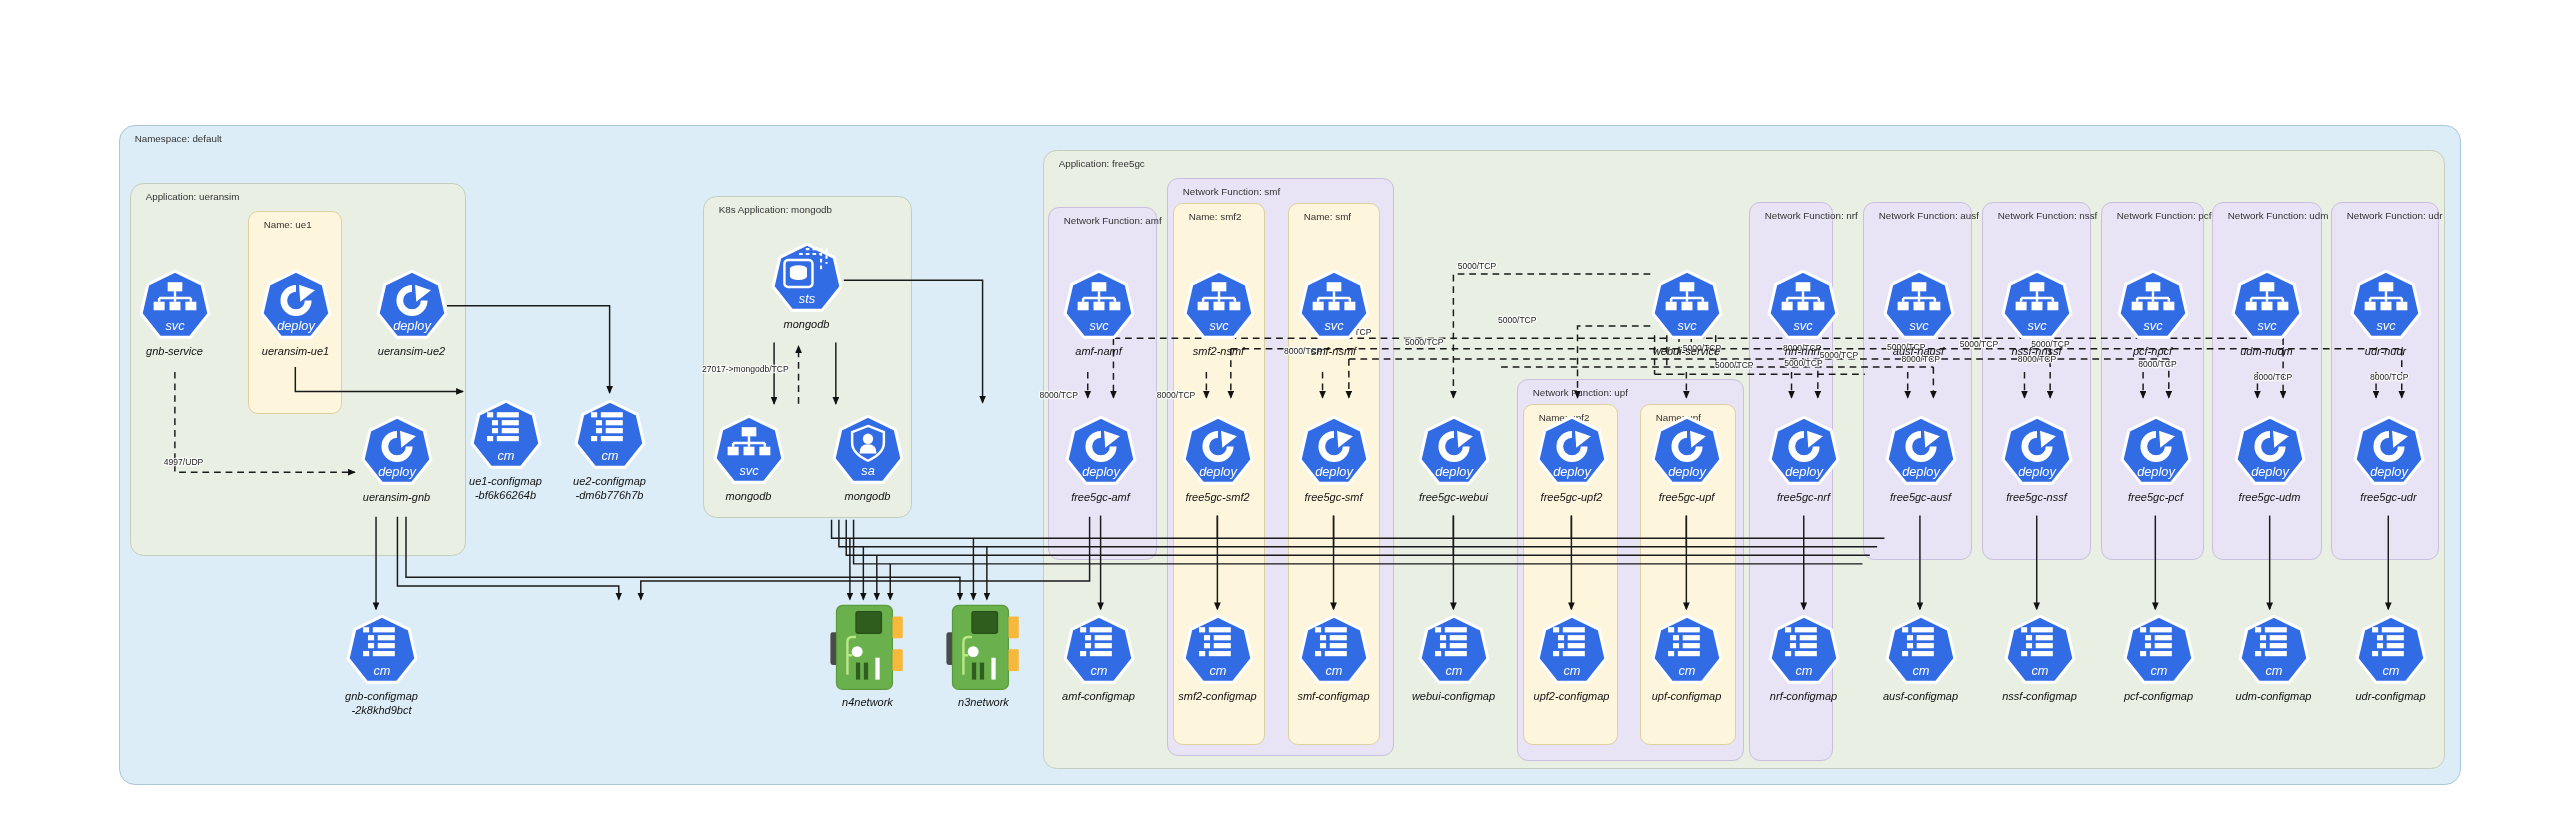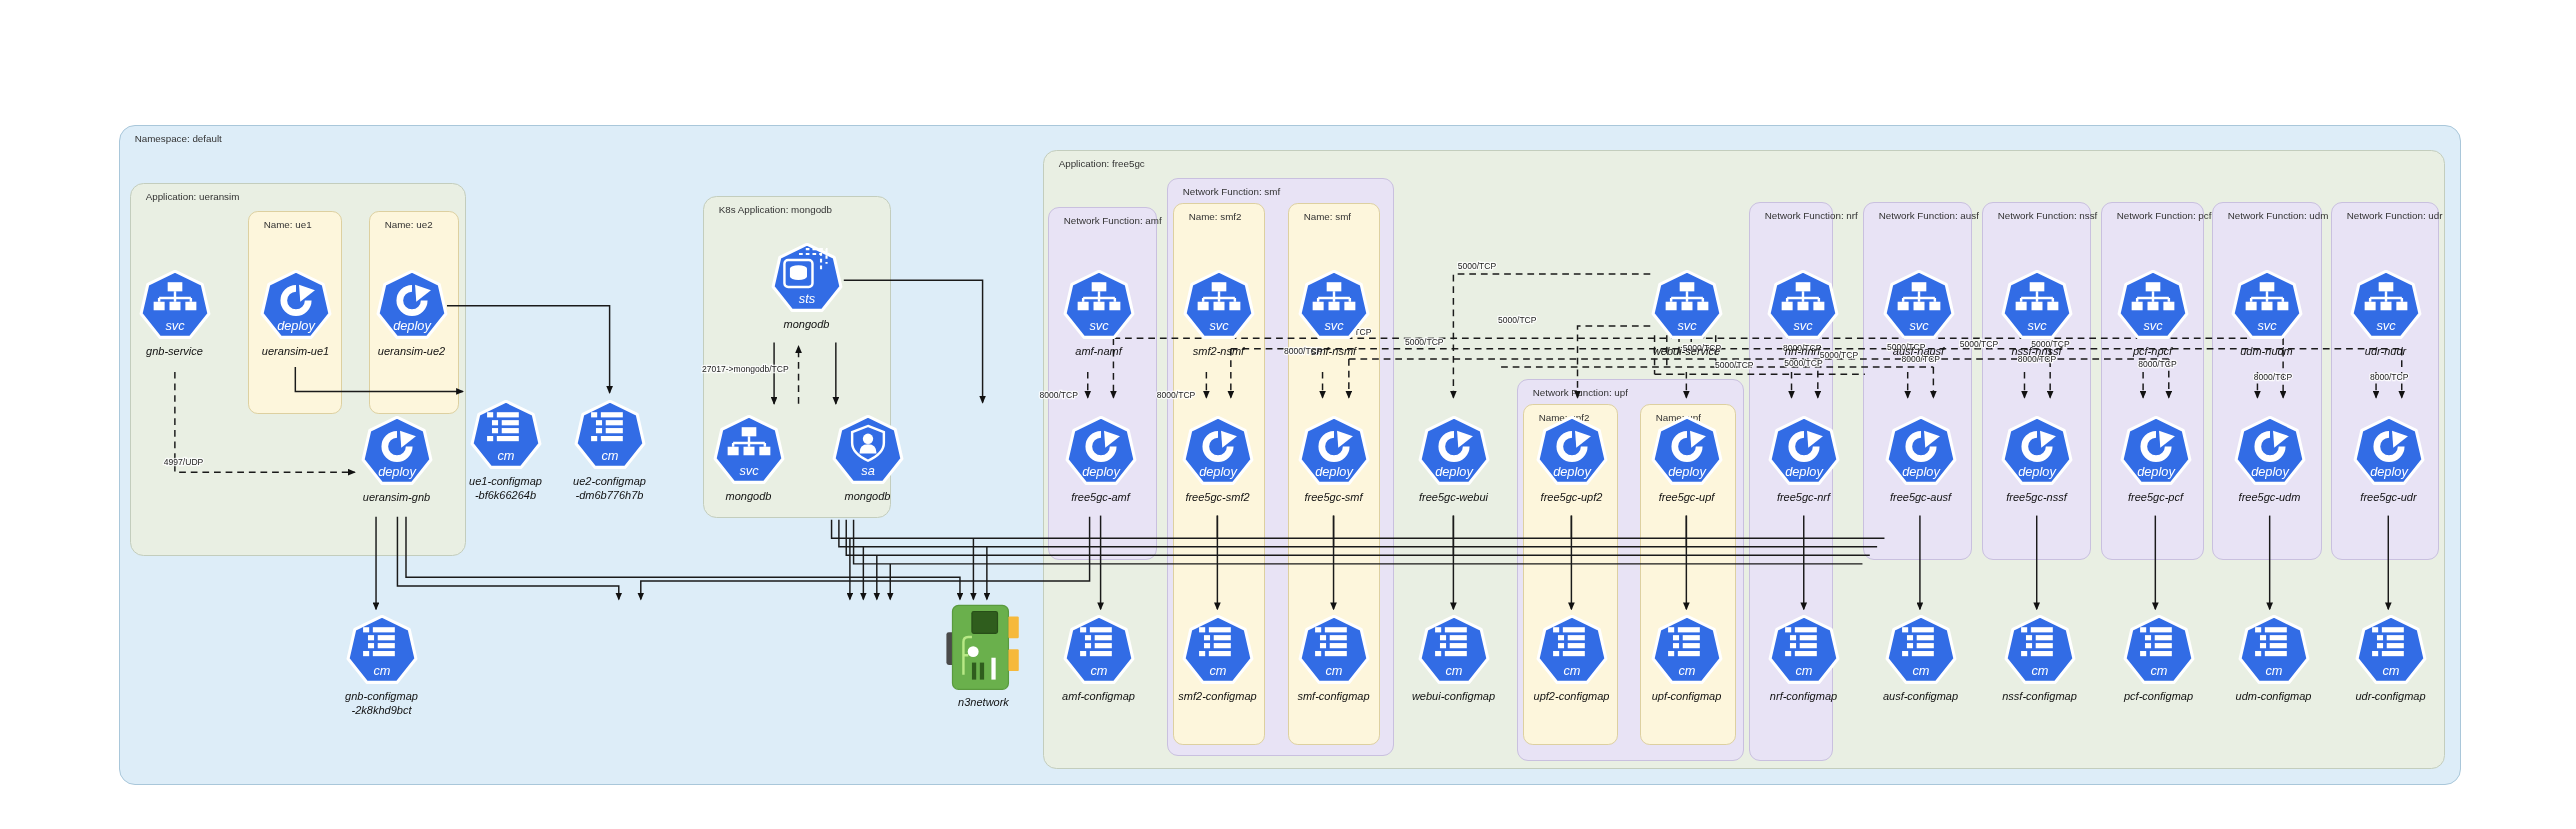--- a/index.html
+++ b/index.html
@@ -39,21 +39,21 @@
   <div class="box ns" style="left:119px; top:125px; width:2342px; height:660px;">
     <span class="box-label">Namespace: default</span>
   </div>
   <div id="containers">
       <div class="box application" style="left: 1043px; top: 150px; width: 1402px; height: 619px;">
         <span class="box-label">Application: free5gc</span>
       </div>
       <div class="box application" style="left: 130px; top: 183px; width: 336px; height: 373px;">
         <span class="box-label">Application: ueransim</span>
       </div>
-      <div class="box application" style="left: 703px; top: 196px; width: 188px; height: 322px;">
+      <div class="box application" style="left: 703px; top: 196px; width: 209px; height: 322px;">
         <span class="box-label">K8s Application: mongodb</span>
       </div>
       <div class="box network-function" style="left: 1048px; top: 207px; width: 109px; height: 353px;">
         <span class="box-label">Network Function: amf</span>
       </div>
       <div class="box network-function" style="left: 1167px; top: 178px; width: 227px; height: 578px;">
         <span class="box-label">Network Function: smf</span>
       </div>
       <div class="box network-function" style="left: 1517px; top: 379px; width: 227px; height: 382px;">
         <span class="box-label">Network Function: upf</span>
@@ -71,23 +71,20 @@
         <span class="box-label">Network Function: pcf</span>
       </div>
       <div class="box network-function" style="left: 2212px; top: 202px; width: 110px; height: 358px;">
         <span class="box-label">Network Function: udm</span>
       </div>
       <div class="box network-function" style="left: 2331px; top: 202px; width: 108px; height: 358px;">
         <span class="box-label">Network Function: udr</span>
       </div>
       <div class="box name" style="left: 248px; top: 211px; width: 94px; height: 203px;">
         <span class="box-label">Name: ue1</span>
-      </div>
-      <div class="box name" style="left: 369px; top: 211px; width: 90px; height: 203px;">
-        <span class="box-label">Name: ue2</span>
       </div>
       <div class="box name" style="left: 1173px; top: 203px; width: 92px; height: 542px;">
         <span class="box-label">Name: smf2</span>
       </div>
       <div class="box name" style="left: 1288px; top: 203px; width: 92px; height: 542px;">
         <span class="box-label">Name: smf</span>
       </div>
       <div class="box name" style="left: 1523px; top: 404px; width: 95px; height: 341px;">
         <span class="box-label">Name: upf2</span>
       </div>
@@ -330,20 +327,35 @@
       <div class="node" style="left: 794px; top: 415px;">
         <span style="display: block; height: 72px;"><svg width="72" height="72" viewBox="0 0 118 118">
             <polygon points="59,2 103.6,23.5 114.6,71.7 83.7,110.4 34.3,110.4 3.4,71.7 14.4,23.5" fill="#326ce5" stroke="#ffffff" stroke-width="5" stroke-linejoin="round"></polygon>
             <path d="M59 18 L85 28 V46 Q85 63 59 75 Q33 63 33 46 V28 Z" fill="none" stroke="#ffffff" stroke-width="4"></path>
             <circle cx="59" cy="39" r="8.5" fill="#ffffff"></circle>
             <path d="M45 63 Q45 48 59 48 Q73 48 73 63 Z" fill="#ffffff"></path>
             <text class="icon-badge" x="59" y="99" text-anchor="middle" font-size="21" fill="#ffffff">sa</text>
           </svg></span>
         <div class="node-label">mongodb</div>
       </div>
+      <div class="node" style="left: 794px; top: 603px;">
+        <span style="display: block; height: 90px;"><svg width="77" height="90" viewBox="0 0 126 148">
+            <rect x="2" y="48" width="16" height="54" rx="4" fill="#4a4a4a"></rect>
+            <rect x="12" y="4" width="92" height="138" rx="10" fill="#6ab04c" stroke="#5a9a3e" stroke-width="2"></rect>
+            <path d="M30 118 V64 Q30 56 38 56 H44 M30 86 H38" fill="none" stroke="#b8e986" stroke-width="4"></path>
+            <rect x="44" y="14" width="42" height="36" rx="3" fill="#2f5d1d" stroke="#274e18" stroke-width="2"></rect>
+            <circle cx="46" cy="80" r="9" fill="#ffffff"></circle>
+            <rect x="44" y="98" width="7" height="28" fill="#2f5d1d"></rect>
+            <rect x="57" y="98" width="7" height="28" fill="#2f5d1d"></rect>
+            <rect x="76" y="90" width="7" height="36" fill="#ffffff"></rect>
+            <rect x="104" y="22" width="17" height="36" rx="2" fill="#f6b93b"></rect>
+            <rect x="104" y="76" width="17" height="36" rx="2" fill="#f6b93b"></rect>
+          </svg></span>
+        <div class="node-label">n4network</div>
+      </div>
       <div class="node" style="left: 910px; top: 603px;">
         <span style="display: block; height: 90px;"><svg width="77" height="90" viewBox="0 0 126 148">
             <rect x="2" y="48" width="16" height="54" rx="4" fill="#4a4a4a"></rect>
             <rect x="12" y="4" width="92" height="138" rx="10" fill="#6ab04c" stroke="#5a9a3e" stroke-width="2"></rect>
             <path d="M30 118 V64 Q30 56 38 56 H44 M30 86 H38" fill="none" stroke="#b8e986" stroke-width="4"></path>
             <rect x="44" y="14" width="42" height="36" rx="3" fill="#2f5d1d" stroke="#274e18" stroke-width="2"></rect>
             <circle cx="46" cy="80" r="9" fill="#ffffff"></circle>
             <rect x="44" y="98" width="7" height="28" fill="#2f5d1d"></rect>
             <rect x="57" y="98" width="7" height="28" fill="#2f5d1d"></rect>
             <rect x="76" y="90" width="7" height="36" fill="#ffffff"></rect>

